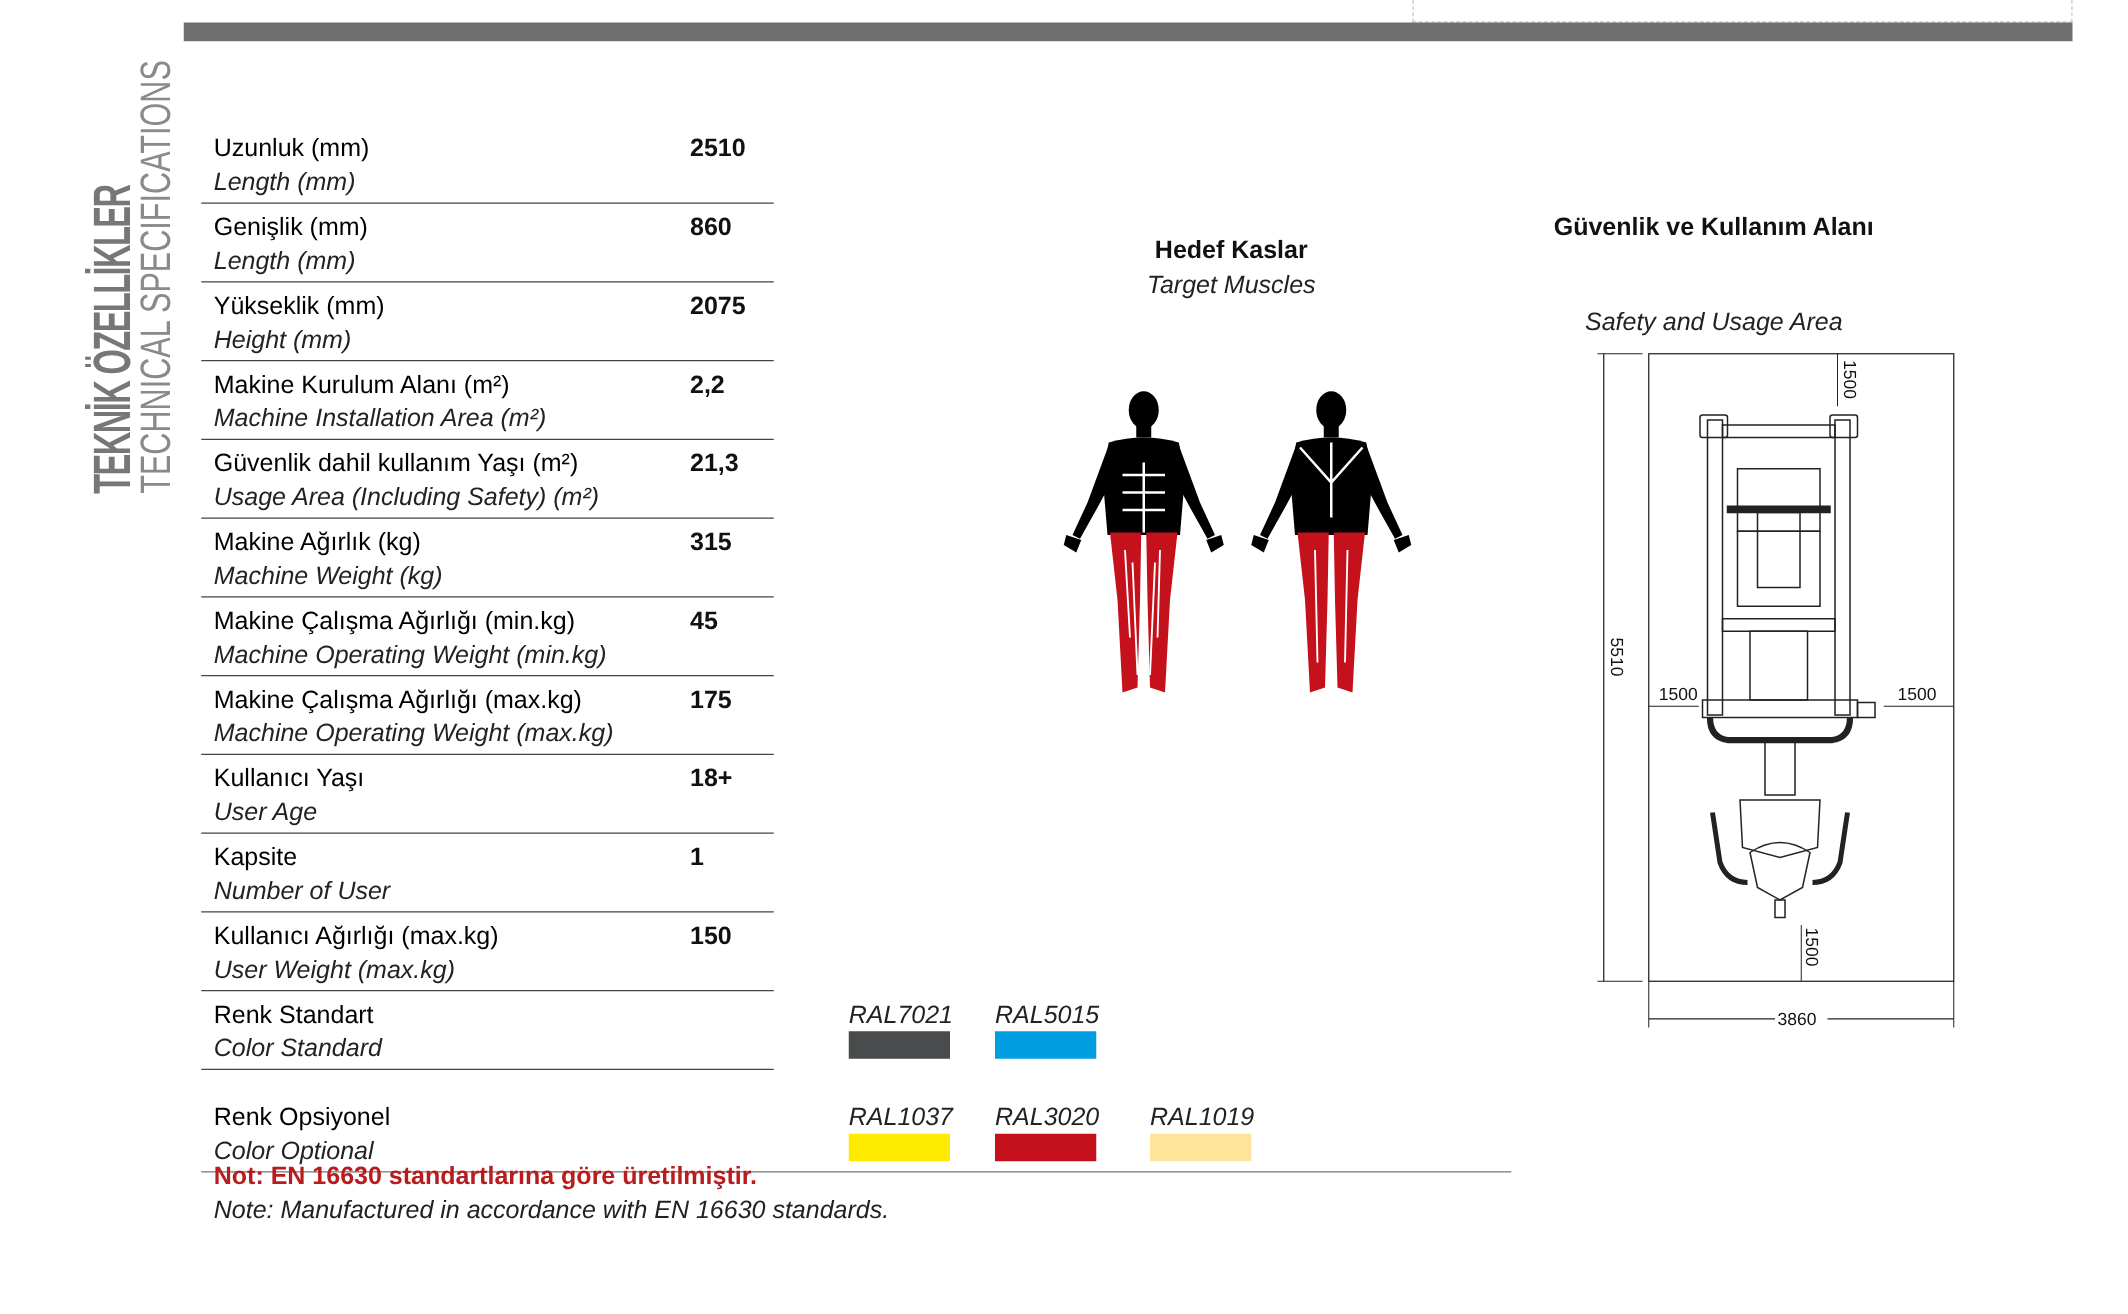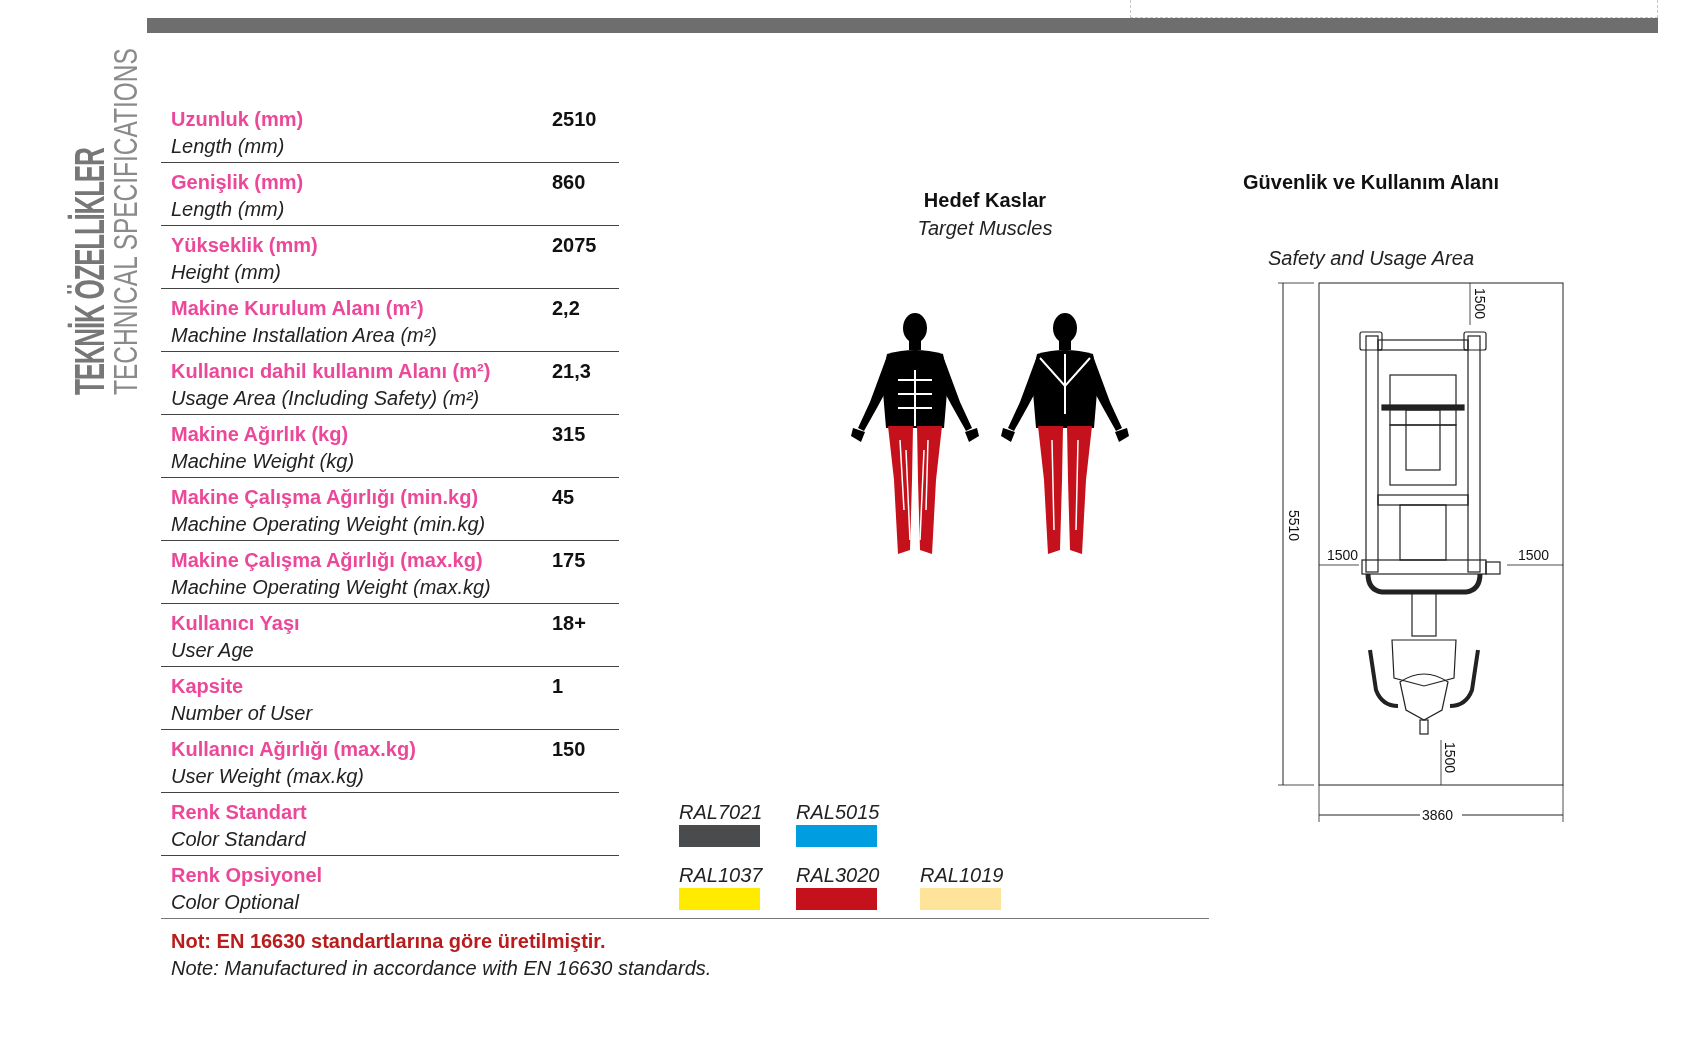--- a/index.html
+++ b/index.html
@@ -8,26 +8,26 @@
 
     .top-bar { position: absolute; left: 147px; top: 18px; width: 1511px; height: 15px; background: #6e6e6e; }
     .top-dashed { position: absolute; left: 1130px; top: 0; width: 528px; height: 18px; border-left: 1px dashed #c8c8c8; border-right: 1px dashed #c8c8c8; border-bottom: 1px dashed #c8c8c8; }
 
     .side-title { position: absolute; left: 72px; top: 395px; transform: rotate(-90deg); transform-origin: left top; white-space: nowrap; }
     .side-title .tr { display: block; font-family: "Liberation Sans", sans-serif; font-weight: 700; font-size: 42px; letter-spacing: -2px; color: #777; line-height: 36px; transform: scaleX(0.62); transform-origin: left center; width: 640px; }
     .side-title .en { display: block; font-family: "Liberation Sans", sans-serif; font-weight: 400; font-size: 34px; color: #8a8a8a; line-height: 34px; transform: scaleX(0.72); transform-origin: left center; width: 640px; }
 
     .spec-table { position: absolute; left: 161px; top: 100px; width: 458px; }
     .spec-row { position: relative; border-bottom: 1.5px solid #444; height: 63px; }
-    .spec-row .label-tr { position: absolute; left: 10px; top: 8px; font-weight: 700; font-size: 20px; color: #ec4899; white-space: nowrap; }
+    .spec-row .label-tr { position: absolute; left: 10px; top: 8px; font-weight: 400; font-size: 20px; color: #000000; white-space: nowrap; }
     .spec-row .label-en { position: absolute; left: 10px; top: 35px; font-style: italic; font-size: 20px; color: #222; white-space: nowrap; }
     .spec-row .value { position: absolute; left: 391px; top: 8px; font-weight: 700; font-size: 20px; color: #111; white-space: nowrap; }
 
     .color-row { position: relative; border-bottom: 1.5px solid #444; height: 63px; width: 458px; }
-    .color-row.last { width: 1048px; border-bottom-color: #777; }
+    .color-row.last { width: 1048px; border-bottom-color: #777; margin-top: 19px; }
     .swatch-group { position: absolute; top: 8px; }
     .swatch-group .code { display: block; font-style: italic; font-size: 20px; color: #222; line-height: 22px; white-space: nowrap; }
     .swatch-group .chip { display: block; width: 81px; height: 22px; margin-top: 2px; }
 
     .note { position: absolute; left: 171px; top: 928px; }
     .note .tr { display: block; font-weight: 700; font-size: 20px; color: #b91c1c; line-height: 27px; }
     .note .en { display: block; font-style: italic; font-size: 20px; color: #222; line-height: 27px; }
 
     .muscles-head { position: absolute; left: 885px; top: 186px; width: 200px; text-align: center; }
     .muscles-head .tr { display: block; font-weight: 700; font-size: 20px; line-height: 28px; }
@@ -66,21 +66,21 @@
     <span class="label-tr">Yükseklik (mm)</span>
     <span class="label-en">Height (mm)</span>
     <span class="value">2075</span>
   </div>
   <div class="spec-row">
     <span class="label-tr">Makine Kurulum Alanı (m²)</span>
     <span class="label-en">Machine Installation Area (m²)</span>
     <span class="value">2,2</span>
   </div>
   <div class="spec-row">
-    <span class="label-tr">Kullanıcı dahil kullanım Alanı (m²)</span>
+    <span class="label-tr">Güvenlik dahil kullanım Yaşı (m²)</span>
     <span class="label-en">Usage Area (Including Safety) (m²)</span>
     <span class="value">21,3</span>
   </div>
   <div class="spec-row">
     <span class="label-tr">Makine Ağırlık (kg)</span>
     <span class="label-en">Machine Weight (kg)</span>
     <span class="value">315</span>
   </div>
   <div class="spec-row">
     <span class="label-tr">Makine Çalışma Ağırlığı (min.kg)</span>

